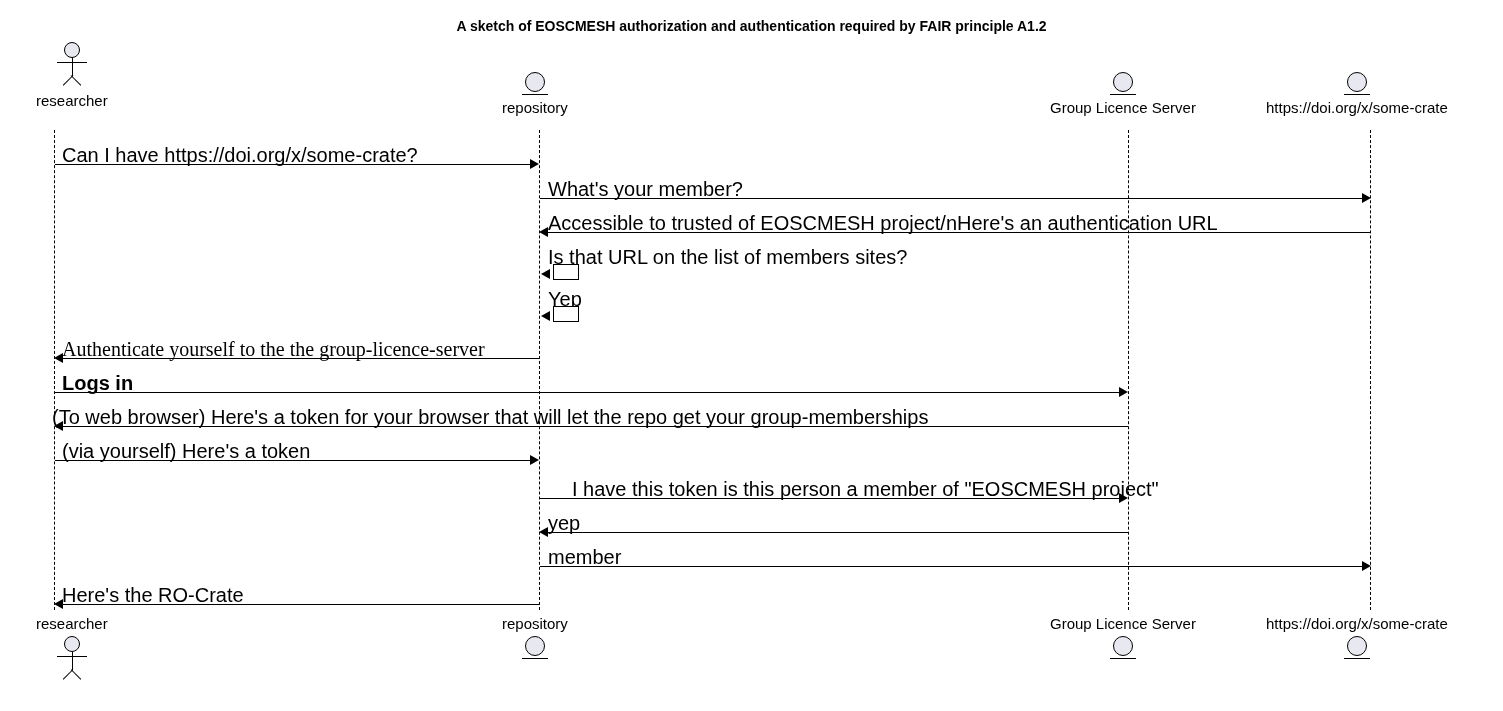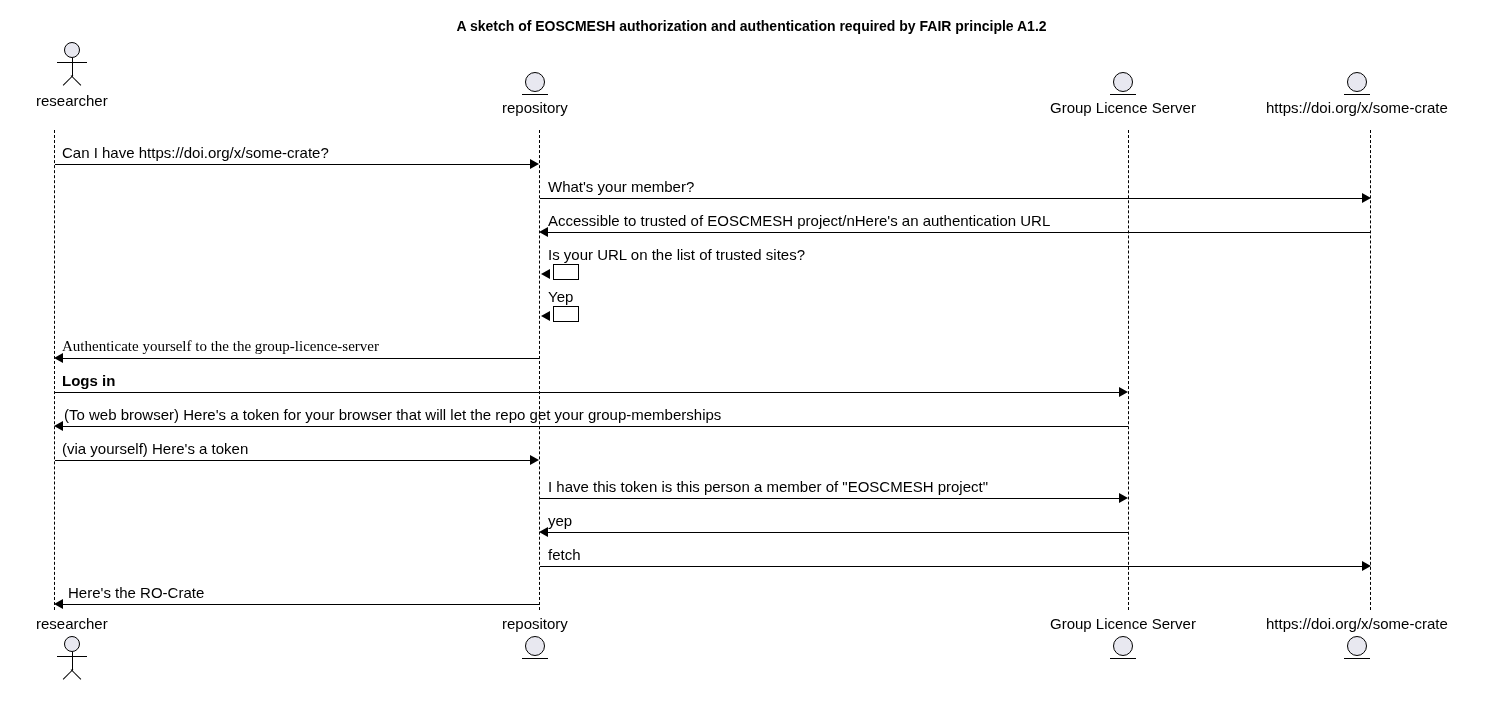--- a/index.html
+++ b/index.html
@@ -83,21 +83,21 @@
   .actor-leg-l { left: 2px; transform: rotate(-45deg); transform-origin: right center; }
   .actor-leg-r { right: 2px; transform: rotate(45deg); transform-origin: left center; }
   .lifeline {
     position: absolute;
     top: 130px;
     height: 480px;
     border-left: 1.5px dashed #000;
   }
   .msg {
     position: absolute;
-    font-size: 15px;
+    font-size: 20px;
     white-space: nowrap;
   }
   .arrow-line {
     position: absolute;
     height: 0;
     border-top: 1.2px solid #000;
   }
   .arrow-head-r {
     position: absolute;
     width: 0; height: 0;
@@ -167,57 +167,57 @@
 <div class="arrow-head-r" style="left:530px; top:159px;"></div>
 
 <div class="msg" style="left:548px; top:178px;">What's your member?</div>
 <div class="arrow-line" style="left:540px; top:198px; width:822px;"></div>
 <div class="arrow-head-r" style="left:1362px; top:193px;"></div>
 
 <div class="msg" style="left:548px; top:212px;">Accessible to trusted of EOSCMESH project/nHere's an authentication URL</div>
 <div class="arrow-line" style="left:548px; top:232px; width:822px;"></div>
 <div class="arrow-head-l" style="left:539px; top:227px;"></div>
 
-<div class="msg" style="left:548px; top:246px;">Is your URL on the list of trusted sites?</div>
+<div class="msg" style="left:548px; top:246px;">Is that URL on the list of members sites?</div>
 <div class="self-box" style="left:553px; top:264px;"></div>
 <div class="arrow-head-l" style="left:541px; top:269px;"></div>
 
 <div class="msg" style="left:548px; top:288px;">Yep</div>
 <div class="self-box" style="left:553px; top:306px;"></div>
 <div class="arrow-head-l" style="left:541px; top:311px;"></div>
 
 <div class="msg" style="left:62px; top:338px;font-family:Liberation Serif, serif;">Authenticate yourself to the the group-licence-server</div>
 <div class="arrow-line" style="left:63px; top:358px; width:476px;"></div>
 <div class="arrow-head-l" style="left:54px; top:353px;"></div>
 
 <div class="msg" style="left:62px; top:372px;font-weight:bold;">Logs in</div>
 <div class="arrow-line" style="left:55px; top:392px; width:1064px;"></div>
 <div class="arrow-head-r" style="left:1119px; top:387px;"></div>
 
-<div class="msg" style="left:64px; top:406px;">(To web browser) Here's a token for your browser that will let the repo get your group-memberships</div>
+<div class="msg" style="left:52px; top:406px;">(To web browser) Here's a token for your browser that will let the repo get your group-memberships</div>
 <div class="arrow-line" style="left:63px; top:426px; width:1065px;"></div>
 <div class="arrow-head-l" style="left:54px; top:421px;"></div>
 
 <div class="msg" style="left:62px; top:440px;">(via yourself) Here's a token</div>
 <div class="arrow-line" style="left:55px; top:460px; width:475px;"></div>
 <div class="arrow-head-r" style="left:530px; top:455px;"></div>
 
-<div class="msg" style="left:548px; top:478px;">I have this token is this person a member of "EOSCMESH project"</div>
+<div class="msg" style="left:572px; top:478px;">I have this token is this person a member of "EOSCMESH project"</div>
 <div class="arrow-line" style="left:540px; top:498px; width:579px;"></div>
 <div class="arrow-head-r" style="left:1119px; top:493px;"></div>
 
 <div class="msg" style="left:548px; top:512px;">yep</div>
 <div class="arrow-line" style="left:548px; top:532px; width:580px;"></div>
 <div class="arrow-head-l" style="left:539px; top:527px;"></div>
 
-<div class="msg" style="left:548px; top:546px;">fetch</div>
+<div class="msg" style="left:548px; top:546px;">member</div>
 <div class="arrow-line" style="left:540px; top:566px; width:822px;"></div>
 <div class="arrow-head-r" style="left:1362px; top:561px;"></div>
 
-<div class="msg" style="left:68px; top:584px;">Here's the RO-Crate</div>
+<div class="msg" style="left:62px; top:584px;">Here's the RO-Crate</div>
 <div class="arrow-line" style="left:63px; top:604px; width:476px;"></div>
 <div class="arrow-head-l" style="left:54px; top:599px;"></div>
 
 <div class="participant" style="left:36px; top:615px;">
   <div class="label-top">researcher</div>
   <div class="actor-fig">
     <div class="actor-head"></div>
     <div class="actor-body">
       <div class="actor-arms"></div>
       <div class="actor-leg-l"></div>

